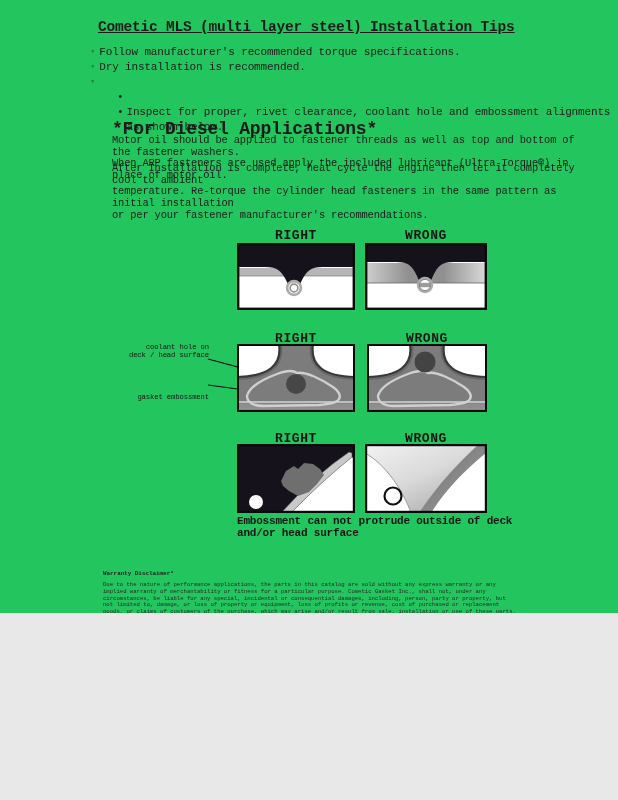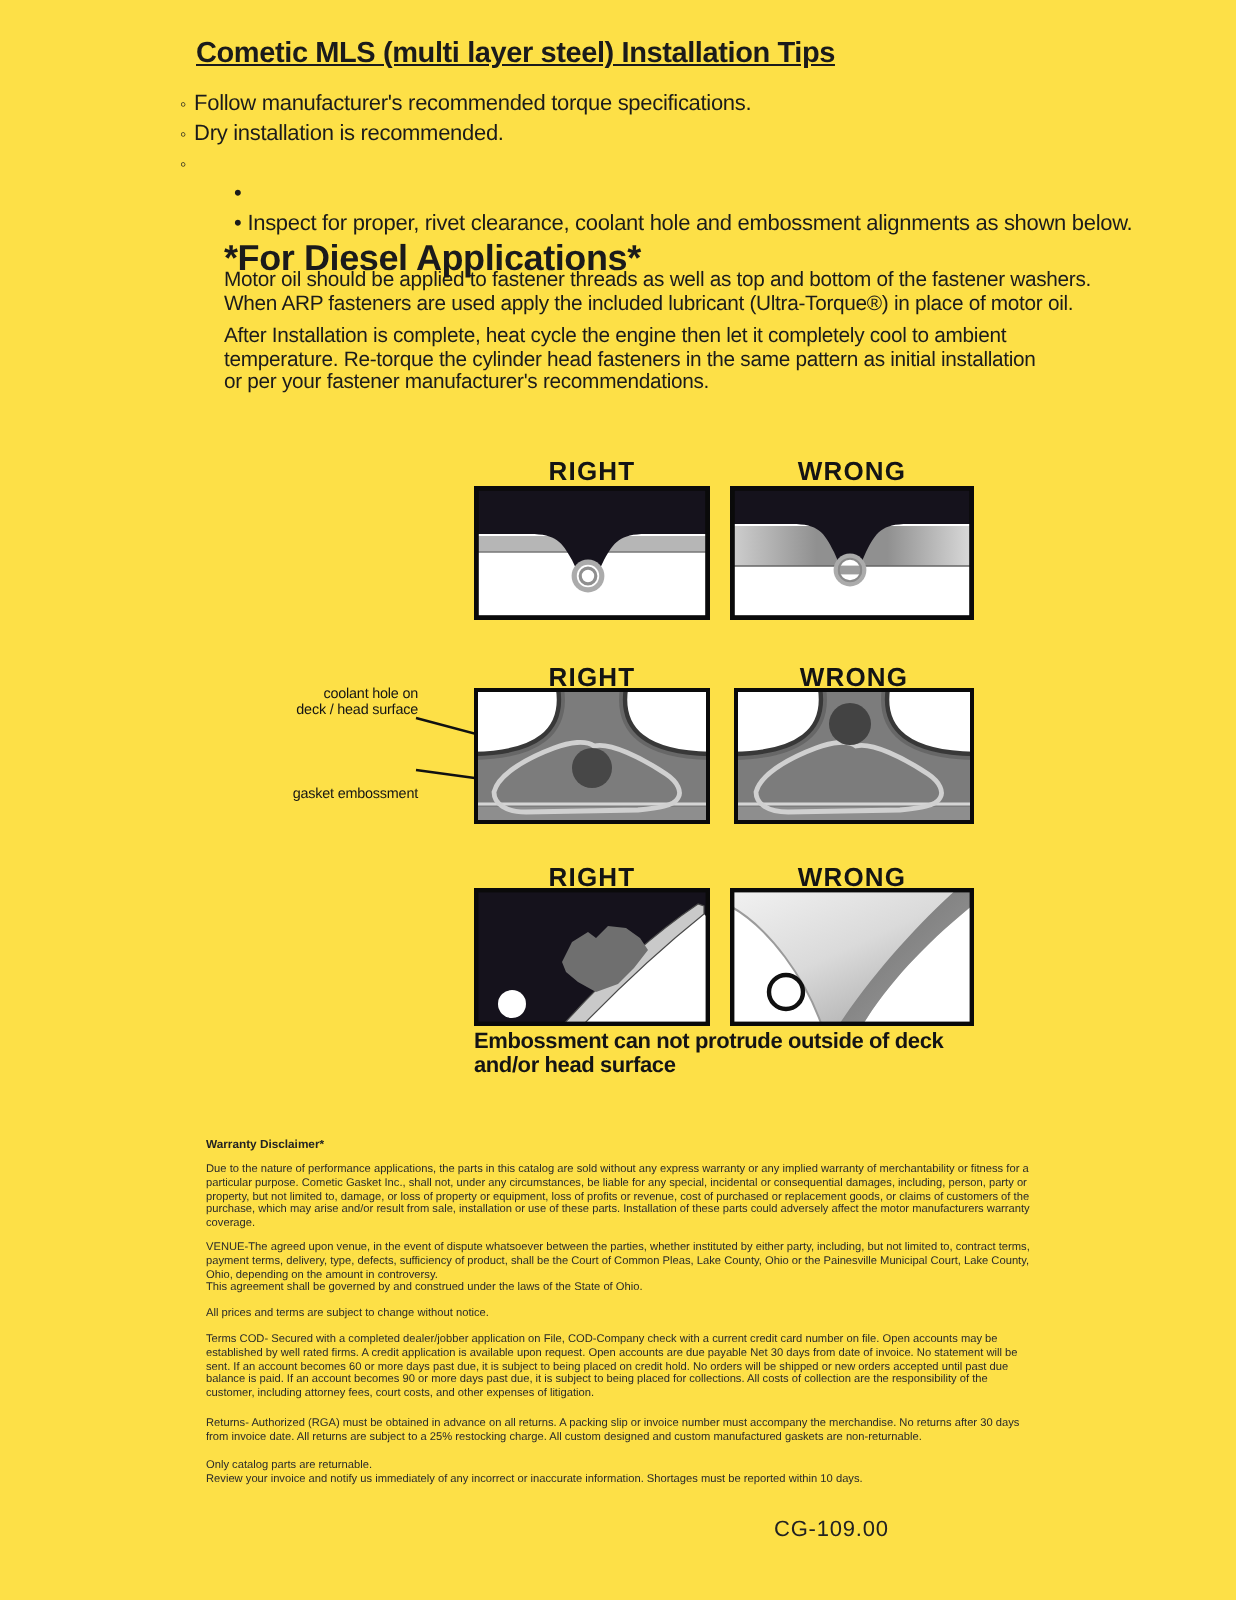--- a/index.html
+++ b/index.html
@@ -1,18 +1,18 @@
 <!DOCTYPE html>
 <html><head>
 <meta charset="utf-8">
 <style>
   html,body{margin:0;padding:0;background:#e8e8e8;}
   .page{
-    position:relative; width:618px; height:800px; background:#fde047;
-    font-family:Liberation Sans, sans-serif; color:#1b1b1b; overflow:hidden;
+    position:relative; width:618px; height:613px; background:#22c55e;
+    font-family:Liberation Mono, monospace; color:#1b1b1b; overflow:hidden;
     margin:0 auto;
   }
   .abs{position:absolute;}
   .page-title{
     left:98px; top:19px; font-size:14.5px; font-weight:bold;
     text-decoration:underline; letter-spacing:-0.2px;
   }
   .tips{left:90px; top:45px; font-size:11px; letter-spacing:-0.15px;}
   .tip-row{display:flex; align-items:flex-start; height:15px; line-height:15px;}
   .tip-row .m1{font-size:9px; line-height:15px; margin-right:4px;}

